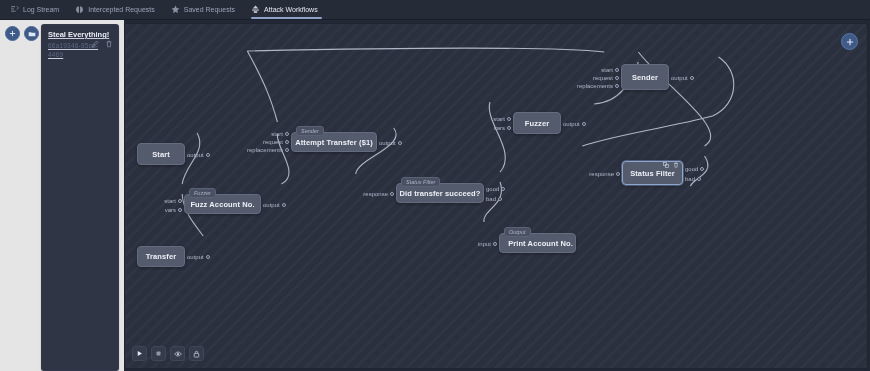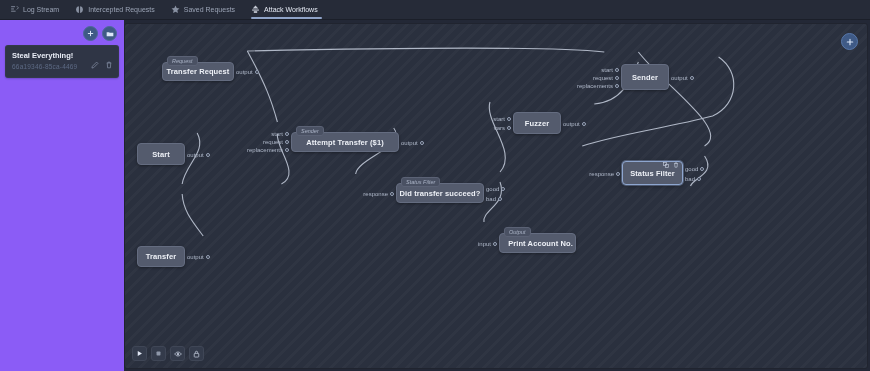--- a/index.html
+++ b/index.html
@@ -29,22 +29,22 @@
     background:#8fa3c8;border-radius:1px;
   }
   .tab svg{display:block;}
   .tabicon{width:9px;height:9px;display:inline-flex;align-items:center;justify-content:center;opacity:.85;}
 
   
   .body{flex:1;display:flex;min-height:0;background:#232836;}
 
   
   .sidebar{
-    width:124px;min-width:124px;background:#8b5cf6;
-    display:flex;flex-direction:column;padding:4px 5px 0 5px;box-sizing:border-box;
+    width:124px;min-width:124px;background:#e5e5e5;
+    display:flex;padding:4px 5px 0 5px;box-sizing:border-box;text-decoration:underline;
   }
   .sidebar-actions{display:flex;justify-content:flex-end;gap:4px;padding:2px 2px 4px 0;}
   .round-btn{
     width:13px;height:13px;border-radius:50%;
     background:#3f5a86;border:1px solid #4b6899;
     display:flex;align-items:center;justify-content:center;
     color:#d5e2f7;cursor:pointer;
   }
   .round-btn svg{display:block;}
   .wf-card{
@@ -229,47 +229,55 @@
             <path d="M468,80 C500,78 508,46 512,38"></path>
 
             <path d="M592,33 C614,48 612,80 586,92 C540,104 492,110 456,122"></path>
 
             <path d="M578,122 C604,106 540,64 512,28"></path>
 
             <path d="M578,132 C590,150 566,154 564,162"></path>
           </g>
         </svg>
 
-        <div class="node" style="left:37px;top:38px;width:72px;height:19px;">
-          <span class="badge">Request</span>
-          <span class="node-title">Transfer Request</span>
-          <span class="port right" style="top:6px;">
-            <span class="dot"></span>
-            <span class="port-label">output</span>
-          </span>
-        </div>
 
         <div class="node" style="left:12px;top:119px;width:48px;height:22px;">
           <span class="node-title">Start</span>
           <span class="port right" style="top:8px;">
             <span class="dot"></span>
             <span class="port-label">output</span>
           </span>
         </div>
 
         <div class="node" style="left:12px;top:222px;width:48px;height:21px;">
           <span class="node-title">Transfer</span>
           <span class="port right" style="top:7px;">
             <span class="dot"></span>
             <span class="port-label">output</span>
           </span>
         </div>
 
-
-        <div class="node" style="left:166px;top:108px;width:108px;height:20px;">
+        <div class="node" style="left:59px;top:170px;width:77px;height:20px;">
+          <span class="badge">Fuzzer</span>
+          <span class="node-title">Fuzz Account No.</span>
+          <span class="port left" style="top:3px;">
+            <span class="port-label">start</span>
+            <span class="dot"></span>
+          </span>
+          <span class="port left" style="top:12px;">
+            <span class="port-label">vars</span>
+            <span class="dot"></span>
+          </span>
+          <span class="port right" style="top:7px;">
+            <span class="dot"></span>
+            <span class="port-label">output</span>
+          </span>
+        </div>
+
+        <div class="node" style="left:166px;top:108px;width:86px;height:20px;">
           <span class="badge">Sender</span>
           <span class="node-title">Attempt Transfer ($1)</span>
           <span class="port left" style="top:-2px;">
             <span class="port-label">start</span>
             <span class="dot"></span>
           </span>
           <span class="port left" style="top:6px;">
             <span class="port-label">request</span>
             <span class="dot"></span>
           </span>

